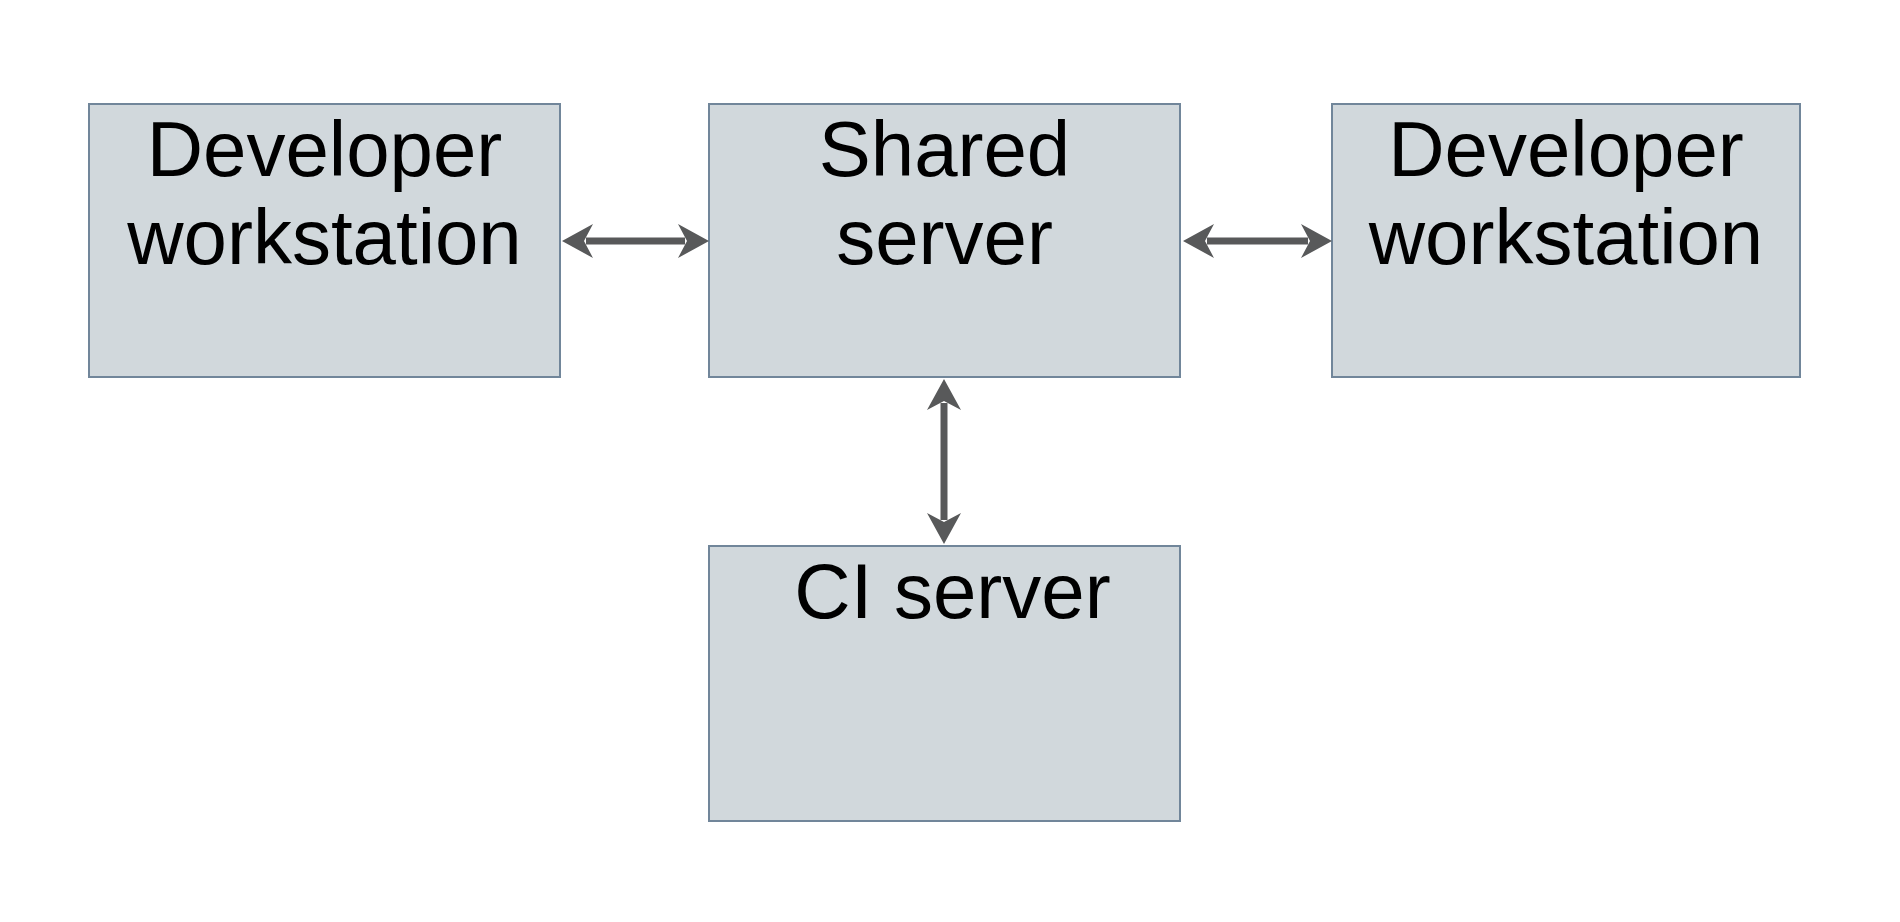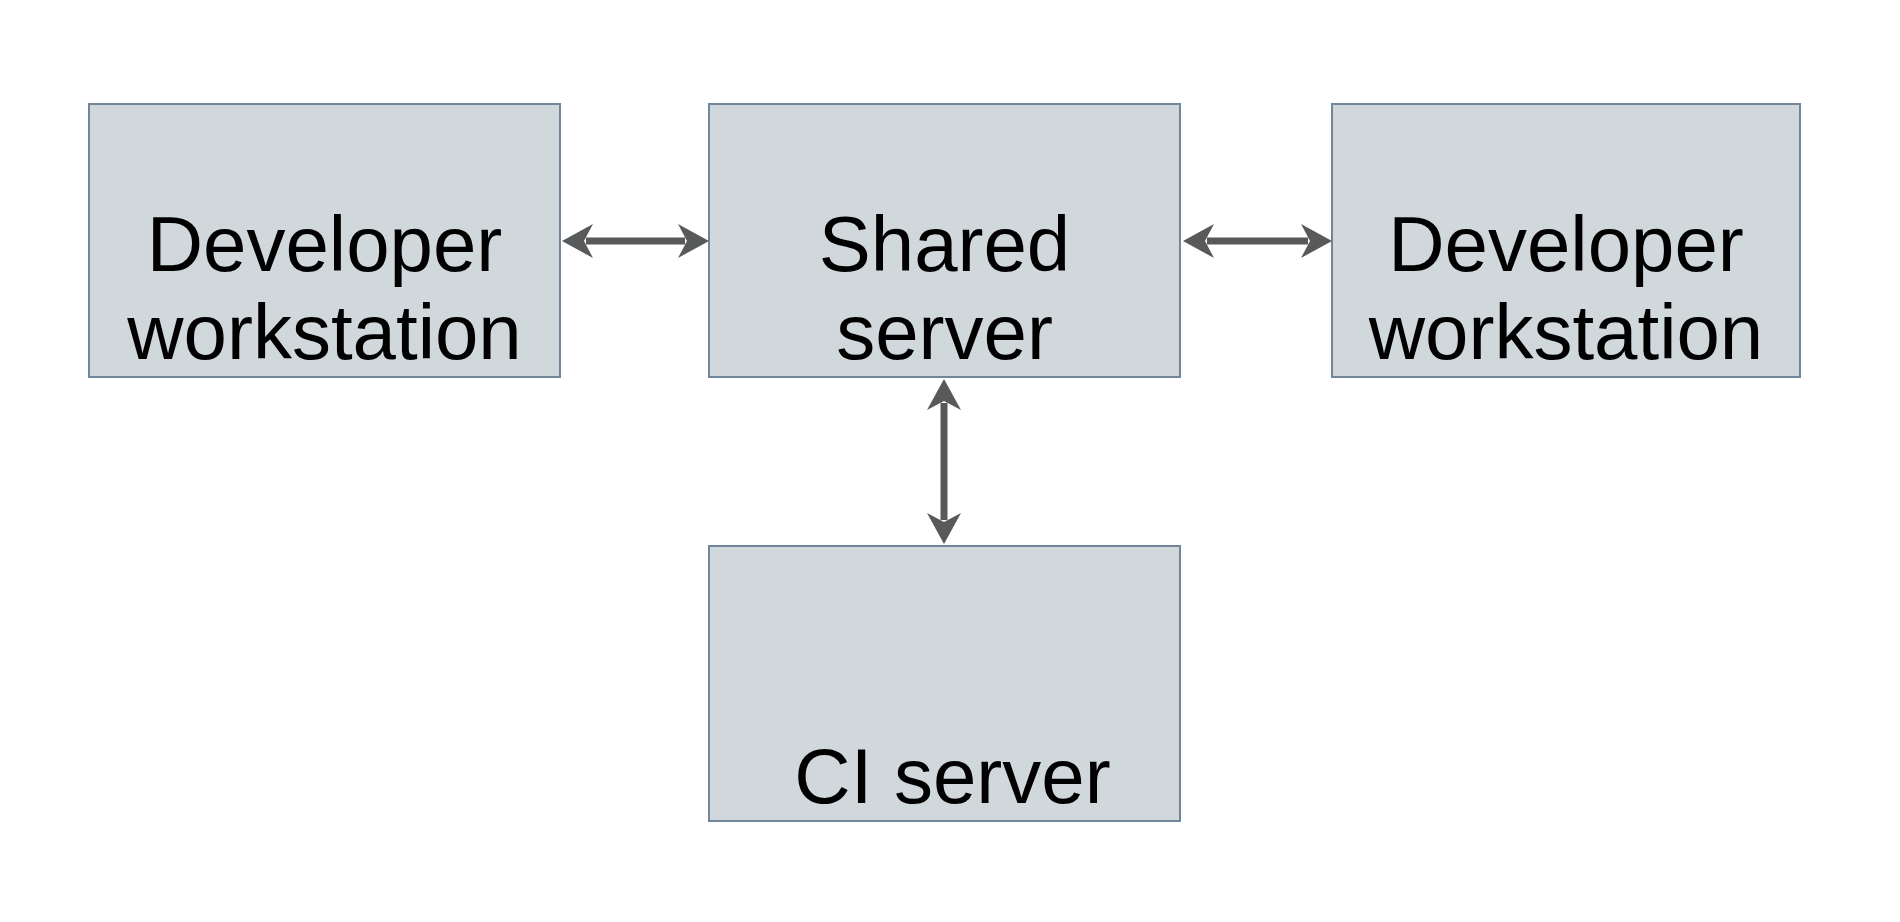--- a/index.html
+++ b/index.html
@@ -15,21 +15,21 @@
     overflow: hidden;
     font-family: "Liberation Sans", sans-serif;
   }
   .node {
     position: absolute;
     box-sizing: border-box;
     border: 2px solid #71869a;   
     background: #d1d8dc;         
     color: #000000;              
     display: flex;
-    align-items: flex-end;
+    align-items: flex-start;
     justify-content: center;
     text-align: center;
   }
   .node-label {
     font-size: 78px;
     line-height: 1.13;
     white-space: pre-line;
     letter-spacing: 0px;
   }
   #node-dev-left   { left: 88px;   top: 103px; width: 473px; height: 275px; }

